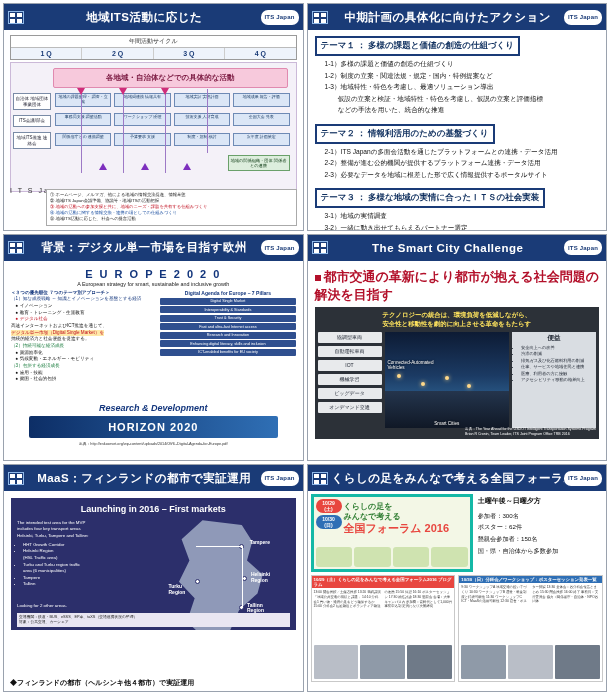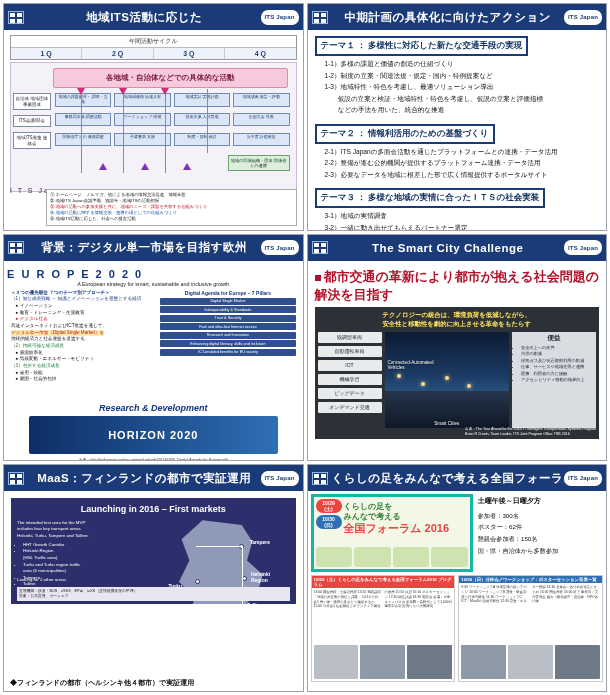--- a/index.html
+++ b/index.html
@@ -222,20 +222,21 @@
   .s2 .theme-wrap { display: block; }
   .s2 .bullets {
     margin: 0 6px 5px 14px;
     font-size: 6.6px;
     line-height: 1.75;
     color: #111;
   }
 
   
   .s3 .eu-title {
+    text-align: center;
     font-size: 11px;
     letter-spacing: 2px;
     color: #12357c;
     font-weight: bold;
     margin-top: 4px;
   }
   .s3 .eu-sub {
     text-align: center;
     font-size: 5.4px;
     color: #222;
@@ -283,21 +284,21 @@
   .s3 .rd {
     text-align: center;
     font-size: 9px;
     font-style: italic;
     font-weight: bold;
     color: #12357c;
     margin-top: 20px;
   }
   .s3 .horizon {
     margin: 3px 22px 0 22px;
-    height: 38px;
+    height: 22px;
     background: linear-gradient(90deg,#0d2e66,#2f6fb5);
     color: #fff;
     display: flex;
     align-items: center;
     justify-content: center;
     font-size: 11px;
     font-weight: bold;
     letter-spacing: 1px;
     border-radius: 2px;
   }
@@ -409,21 +410,21 @@
     color: #fff;
     font-size: 3.6px;
     line-height: 1.3;
     text-align: left;
   }
 
   
   .s5 .mbox {
     margin: 4px;
     background: #2c2f6b;
-    height: 106px;
+    height: 132px;
     position: relative;
     overflow: hidden;
   }
   .s5 .m-title {
     color: #fff;
     font-size: 9px;
     font-weight: bold;
     text-align: center;
     padding-top: 6px;
   }
@@ -701,21 +702,21 @@
   </div>
 
   <div class="slide s2">
     <div class="slide-hd">
       <div class="hd-flag"></div>
       <div class="hd-title">中期計画の具体化に向けたアクション</div>
       <div class="hd-logo">ITS Japan</div>
     </div>
     <div class="body">
       <div class="theme-wrap">
-        <div class="theme">テーマ１ ： 多様性に対応した新たな交通手段の実現</div>
+        <div class="theme">テーマ１ ： 多様の課題と価値の創造の仕組づくり</div>
       </div>
       <div class="bullets">
         <div>1-1）多様の課題と価値の創造の仕組づくり</div>
         <div>1-2）制度の立案・関連法規・規定・国内・特例提案など</div>
         <div>1-3）地域特性・特色を考慮し、最適ソリューション導出</div>
         <div style="white-space:pre-line;">　　仮設の立案と検証・地域特性・特色を考慮し、仮説の立案と評価指標
 　　などの手法を用いた、統合的な推進</div>
       </div>
 
       <div class="theme-wrap">

